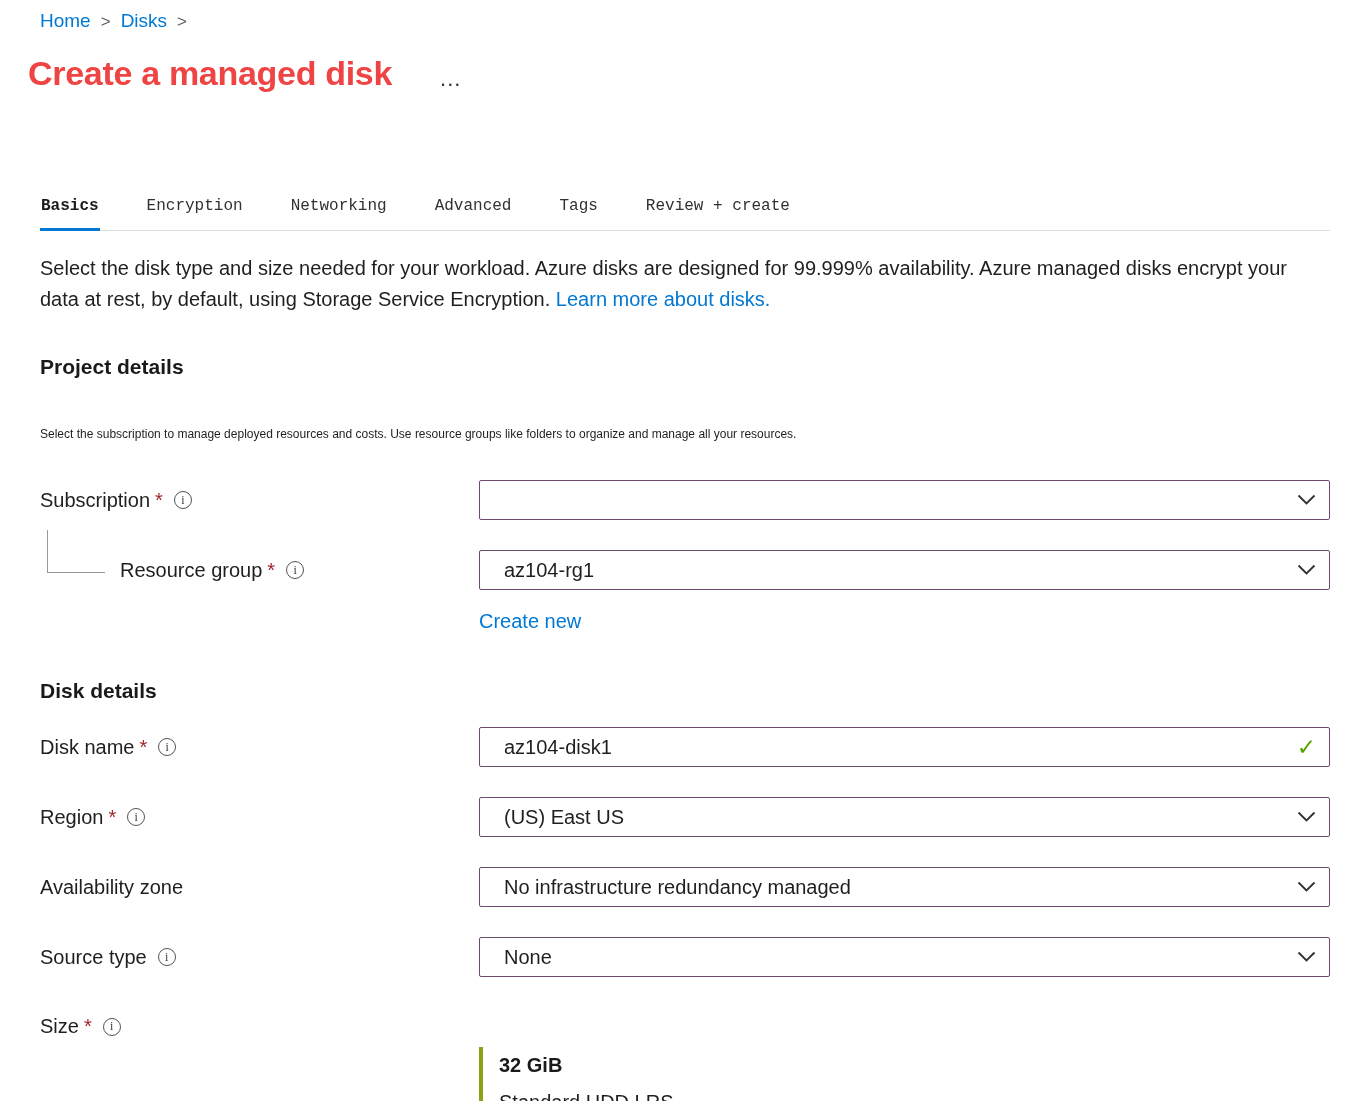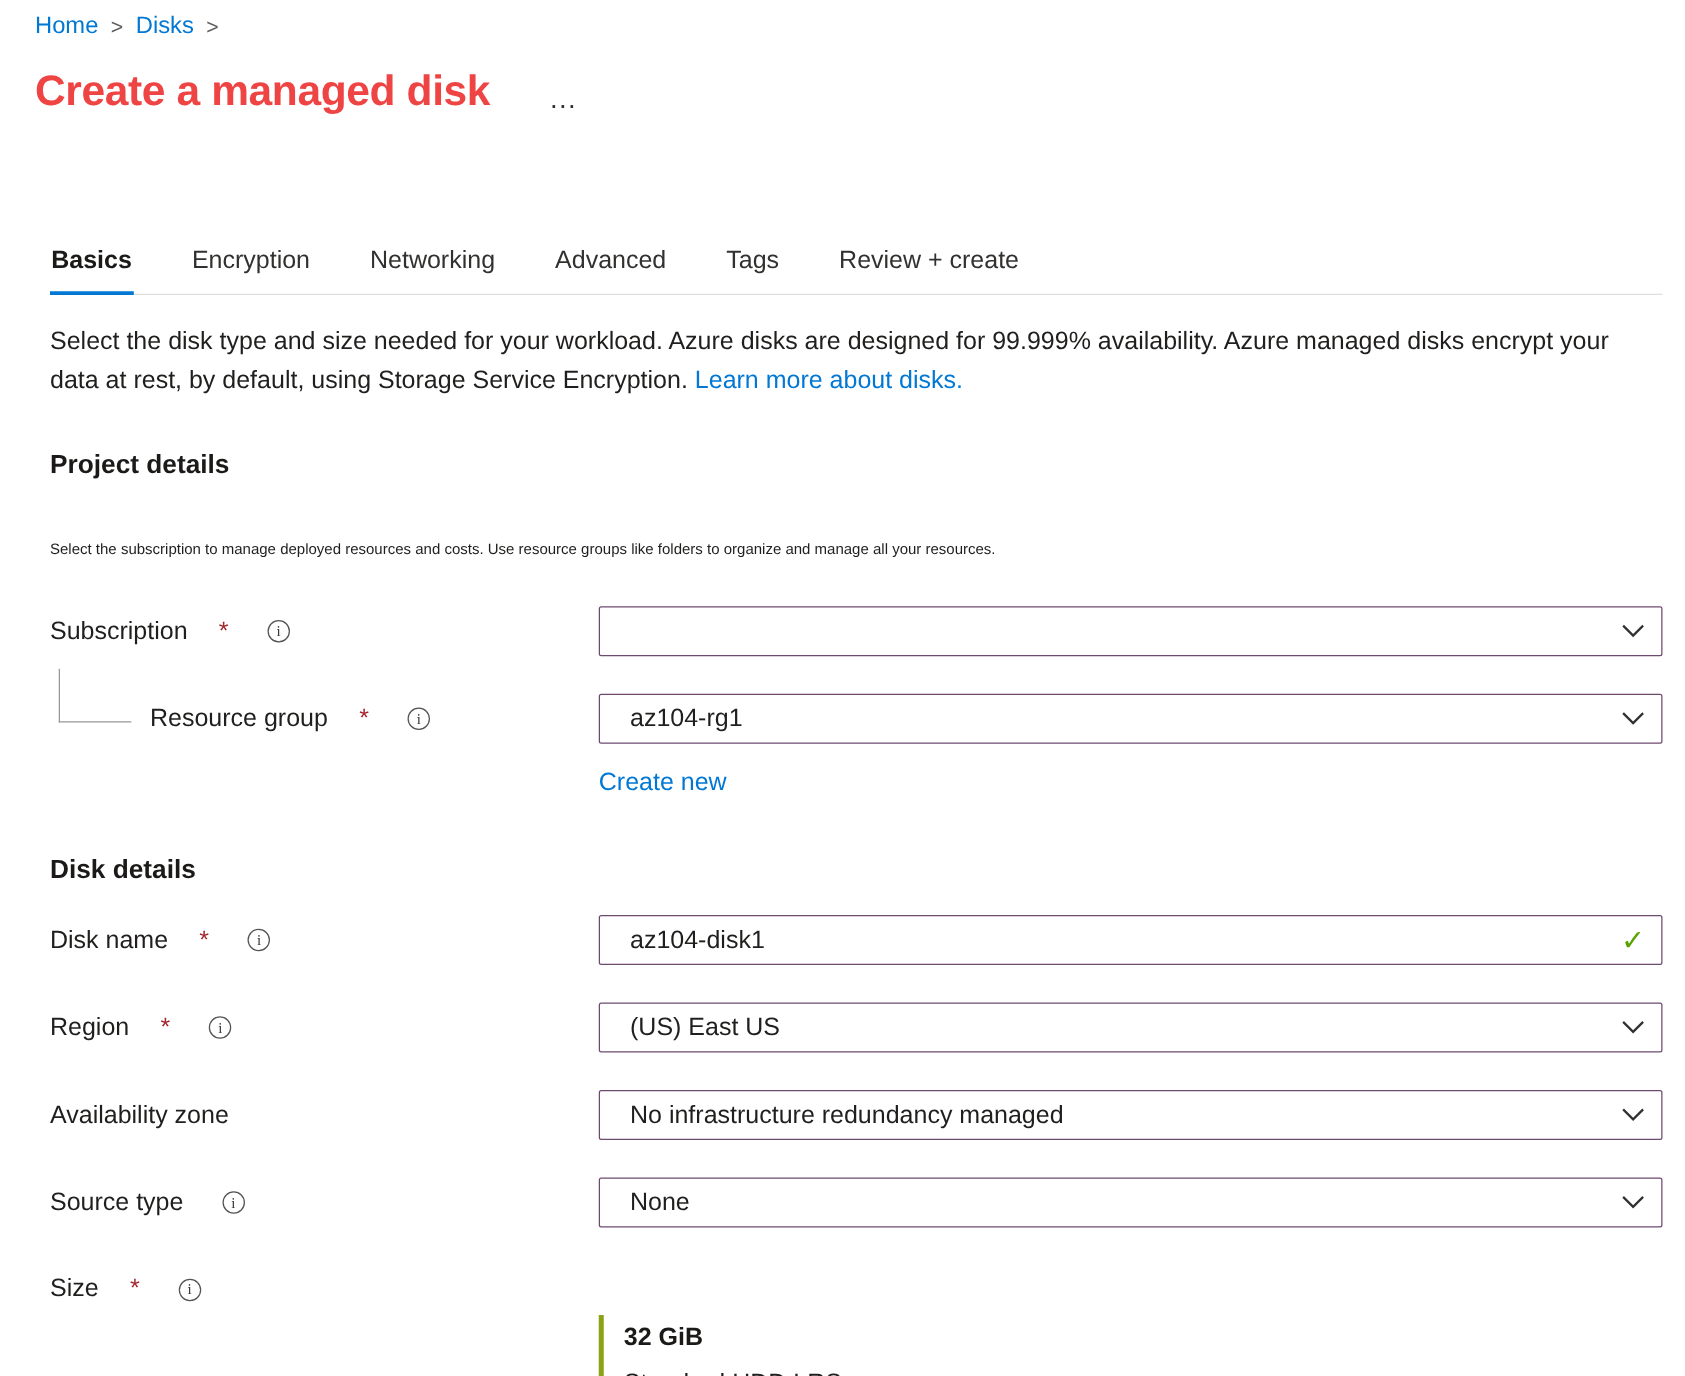--- a/index.html
+++ b/index.html
@@ -5,48 +5,48 @@
   * { box-sizing: border-box; margin: 0; padding: 0; }
   html, body { background: #ffffff; }
   body {
     width: 1348px; height: 1101px; overflow: hidden;
     font-family: "Liberation Sans", "DejaVu Sans", sans-serif;
     color: var(--text, #201f1e);
   }
   .page { padding: 10px 18px 0 28px; }
 
   
-  .breadcrumb { display: flex; align-items: center; gap: 10px; font-size: 19px; }
+  .breadcrumb { display: flex; align-items: center; gap: 10px; font-size: 19px; margin-left: 12px; }
   .breadcrumb .crumb { color: var(--link, #0078d4); cursor: pointer; text-decoration: none; }
   .breadcrumb .sep { color: #605e5c; font-size: 17px; padding-top: 1px; }
 
   
   .title-row { display: flex; align-items: center; gap: 48px; margin-top: 22px; }
   .page-title { font-size: 34px; font-weight: 700; color: #ef4444; letter-spacing: -0.3px; }
   .more-menu { font-size: 22px; color: #323130; letter-spacing: 1px; cursor: pointer; line-height: 10px; padding-top: 10px; }
 
   
   .tabs { display: flex; margin: 104px 0 0 12px; border-bottom: 1px solid var(--divider, #e1dfdd); }
-  .tab { font-size: 20px; color: #323130; padding: 0 1px 13px 1px; margin-right: 46px;
-         border-bottom: 3px solid transparent; margin-bottom: -1px; cursor: pointer; }
+  .tab { font-size: 16px; color: #323130; padding: 0 1px 13px 1px; margin-right: 46px;
+         border-bottom: 3px solid transparent; margin-bottom: -1px; cursor: pointer; font-family: Liberation Mono, monospace; }
   .tab.active { font-weight: 700; color: #1b1a19; border-bottom-color: var(--tab-underline, #0078d4); }
 
   .content { margin-left: 12px; width: 1290px; }
 
   .intro { margin-top: 22px; font-size: 20px; line-height: 31px; }
   .link { color: var(--link, #0078d4); cursor: pointer; text-decoration: none; }
 
   .section-heading { margin-top: 40px; font-size: 21px; font-weight: 700; color: #1b1a19; }
   .section-desc { margin-top: 40px; font-size: 12px; line-height: 31px; }
 
   
   .form { margin-top: 30px; }
   .row { display: flex; align-items: center; margin-bottom: 30px; }
   .row.top-align { align-items: flex-start; }
-  .label-cell { flex: 0 0 439px; display: flex; align-items: center; font-size: 20px; position: relative; gap: 20px; }
+  .label-cell { flex: 0 0 439px; display: flex; align-items: center; font-size: 20px; position: relative; }
   .label-cell.indent { padding-left: 80px; }
   .field-label { color: #201f1e; }
   .required { color: var(--required, #a4262c); margin-left: 5px; font-size: 20px; }
   .info-icon {
     width: 18px; height: 18px; margin-left: 11px; flex: 0 0 18px;
     border: 1.4px solid #555453; border-radius: 50%;
     display: inline-flex; align-items: center; justify-content: center;
     font-family: "Liberation Serif", serif; font-size: 12px; color: #3b3a39; cursor: pointer;
   }
   .connector {

